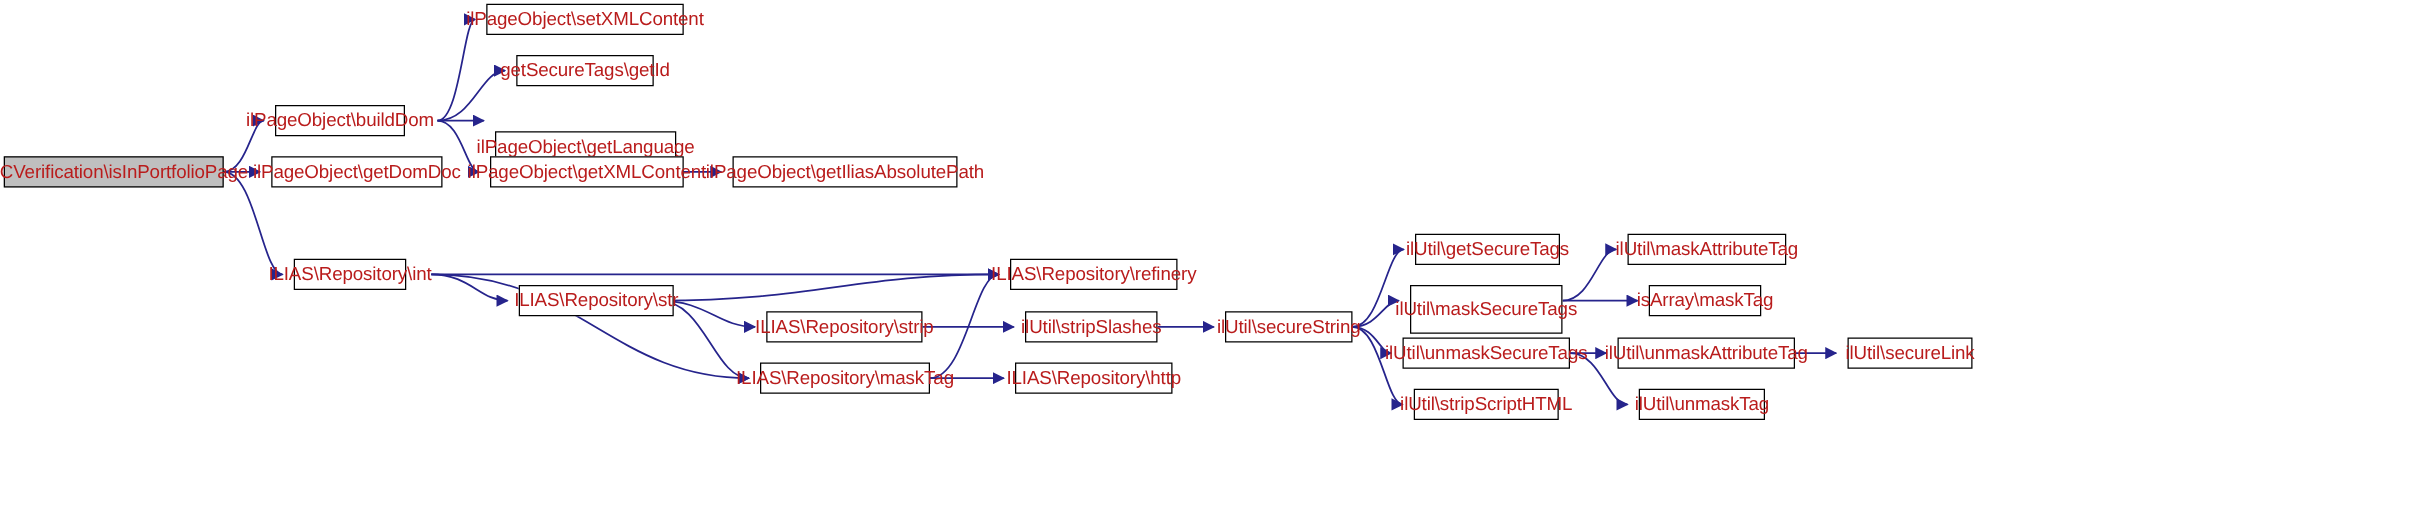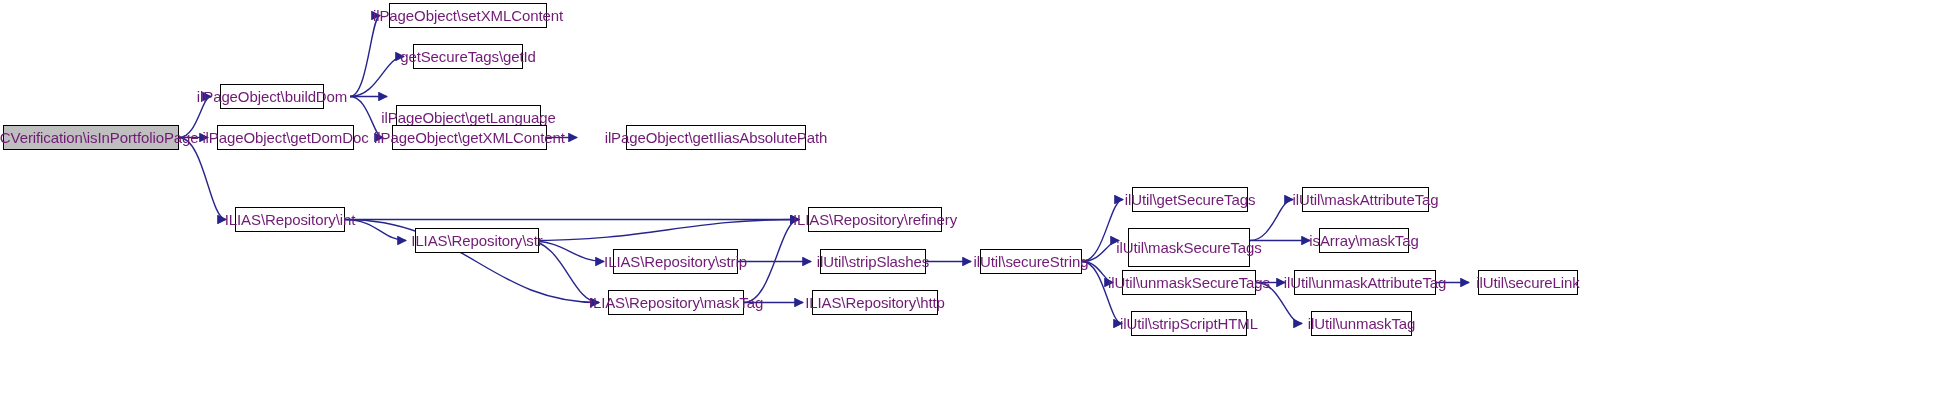--- a/index.html
+++ b/index.html
@@ -11,21 +11,21 @@
     background:#ffffff;
     font-family:"Liberation Sans", sans-serif;
     overflow:hidden;
   }
   #edges{position:absolute;left:0;top:0;width:1937px;height:417px;}
   .node{
     position:absolute;
     box-sizing:border-box;
     border:1px solid #000000;
     background:#ffffff;
-    color:#701a75;
+    color:#b91c1c;
     font-size:15px;
     line-height:1;
     display:flex;
     align-items:center;
     justify-content:center;
     white-space:nowrap;
     letter-spacing:-0.1px;
     z-index:2;
   }
   .node.root{
@@ -88,24 +88,24 @@
       </div>
       <div class="node" style="left: 413px; top: 44px; width: 110px; height: 25px;">
         <span>getSecureTags\getId</span>
       </div>
       <div class="node" style="left: 396px; top: 84px; width: 145px; height: 25px; margin-top: 21px;">
         <span>ilPageObject\getLanguage</span>
       </div>
       <div class="node" style="left: 392px; top: 125px; width: 155px; height: 25px;">
         <span>ilPageObject\getXMLContent</span>
       </div>
-      <div class="node" style="left: 586px; top: 125px; width: 180px; height: 25px; margin-left: 40px;">
+      <div class="node" style="left: 586px; top: 125px; width: 180px; height: 25px;">
         <span>ilPageObject\getIliasAbsolutePath</span>
       </div>
-      <div class="node" style="left: 235px; top: 207px; width: 110px; height: 25px;">
+      <div class="node" style="left: 235px; top: 207px; width: 90px; height: 25px;">
         <span>ILIAS\Repository\int</span>
       </div>
       <div class="node" style="left: 415px; top: 228px; width: 124px; height: 25px;">
         <span>ILIAS\Repository\str</span>
       </div>
       <div class="node" style="left: 613px; top: 249px; width: 125px; height: 25px;">
         <span>ILIAS\Repository\strip</span>
       </div>
       <div class="node" style="left: 608px; top: 290px; width: 136px; height: 25px;">
         <span>ILIAS\Repository\maskTag</span>

